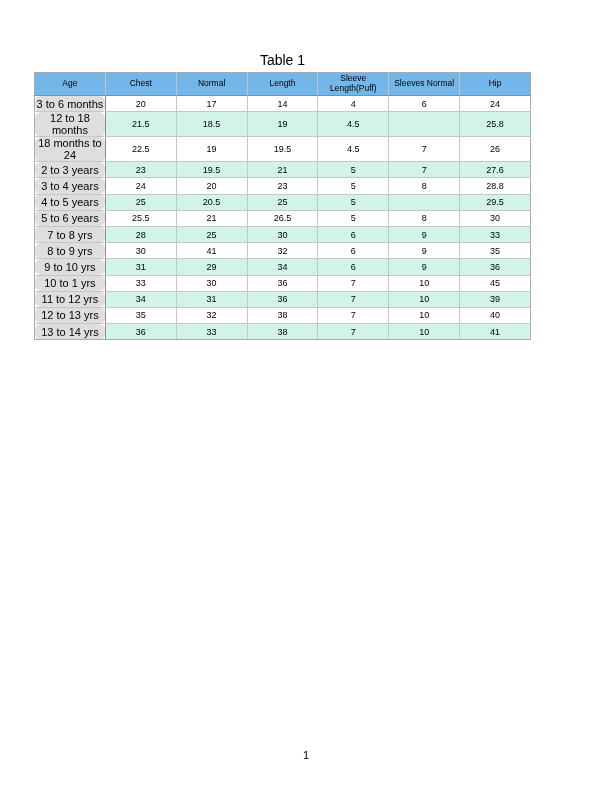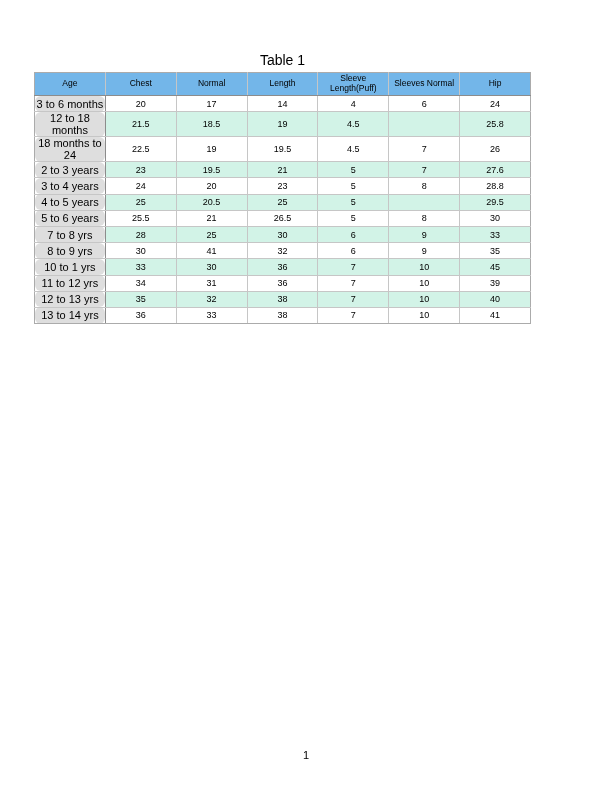--- a/index.html
+++ b/index.html
@@ -169,20 +169,29 @@
         <tr>
           <td class="age-cell">8 to 9 yrs</td>
           <td>30</td>
           <td>41</td>
           <td>32</td>
           <td>6</td>
           <td>9</td>
           <td>35</td>
         </tr>
         <tr>
+          <td class="age-cell">9 to 10 yrs</td>
+          <td>31</td>
+          <td>29</td>
+          <td>34</td>
+          <td>6</td>
+          <td>9</td>
+          <td>36</td>
+        </tr>
+        <tr>
           <td class="age-cell">10 to 1 yrs</td>
           <td>33</td>
           <td>30</td>
           <td>36</td>
           <td>7</td>
           <td>10</td>
           <td>45</td>
         </tr>
         <tr>
           <td class="age-cell">11 to 12 yrs</td>

